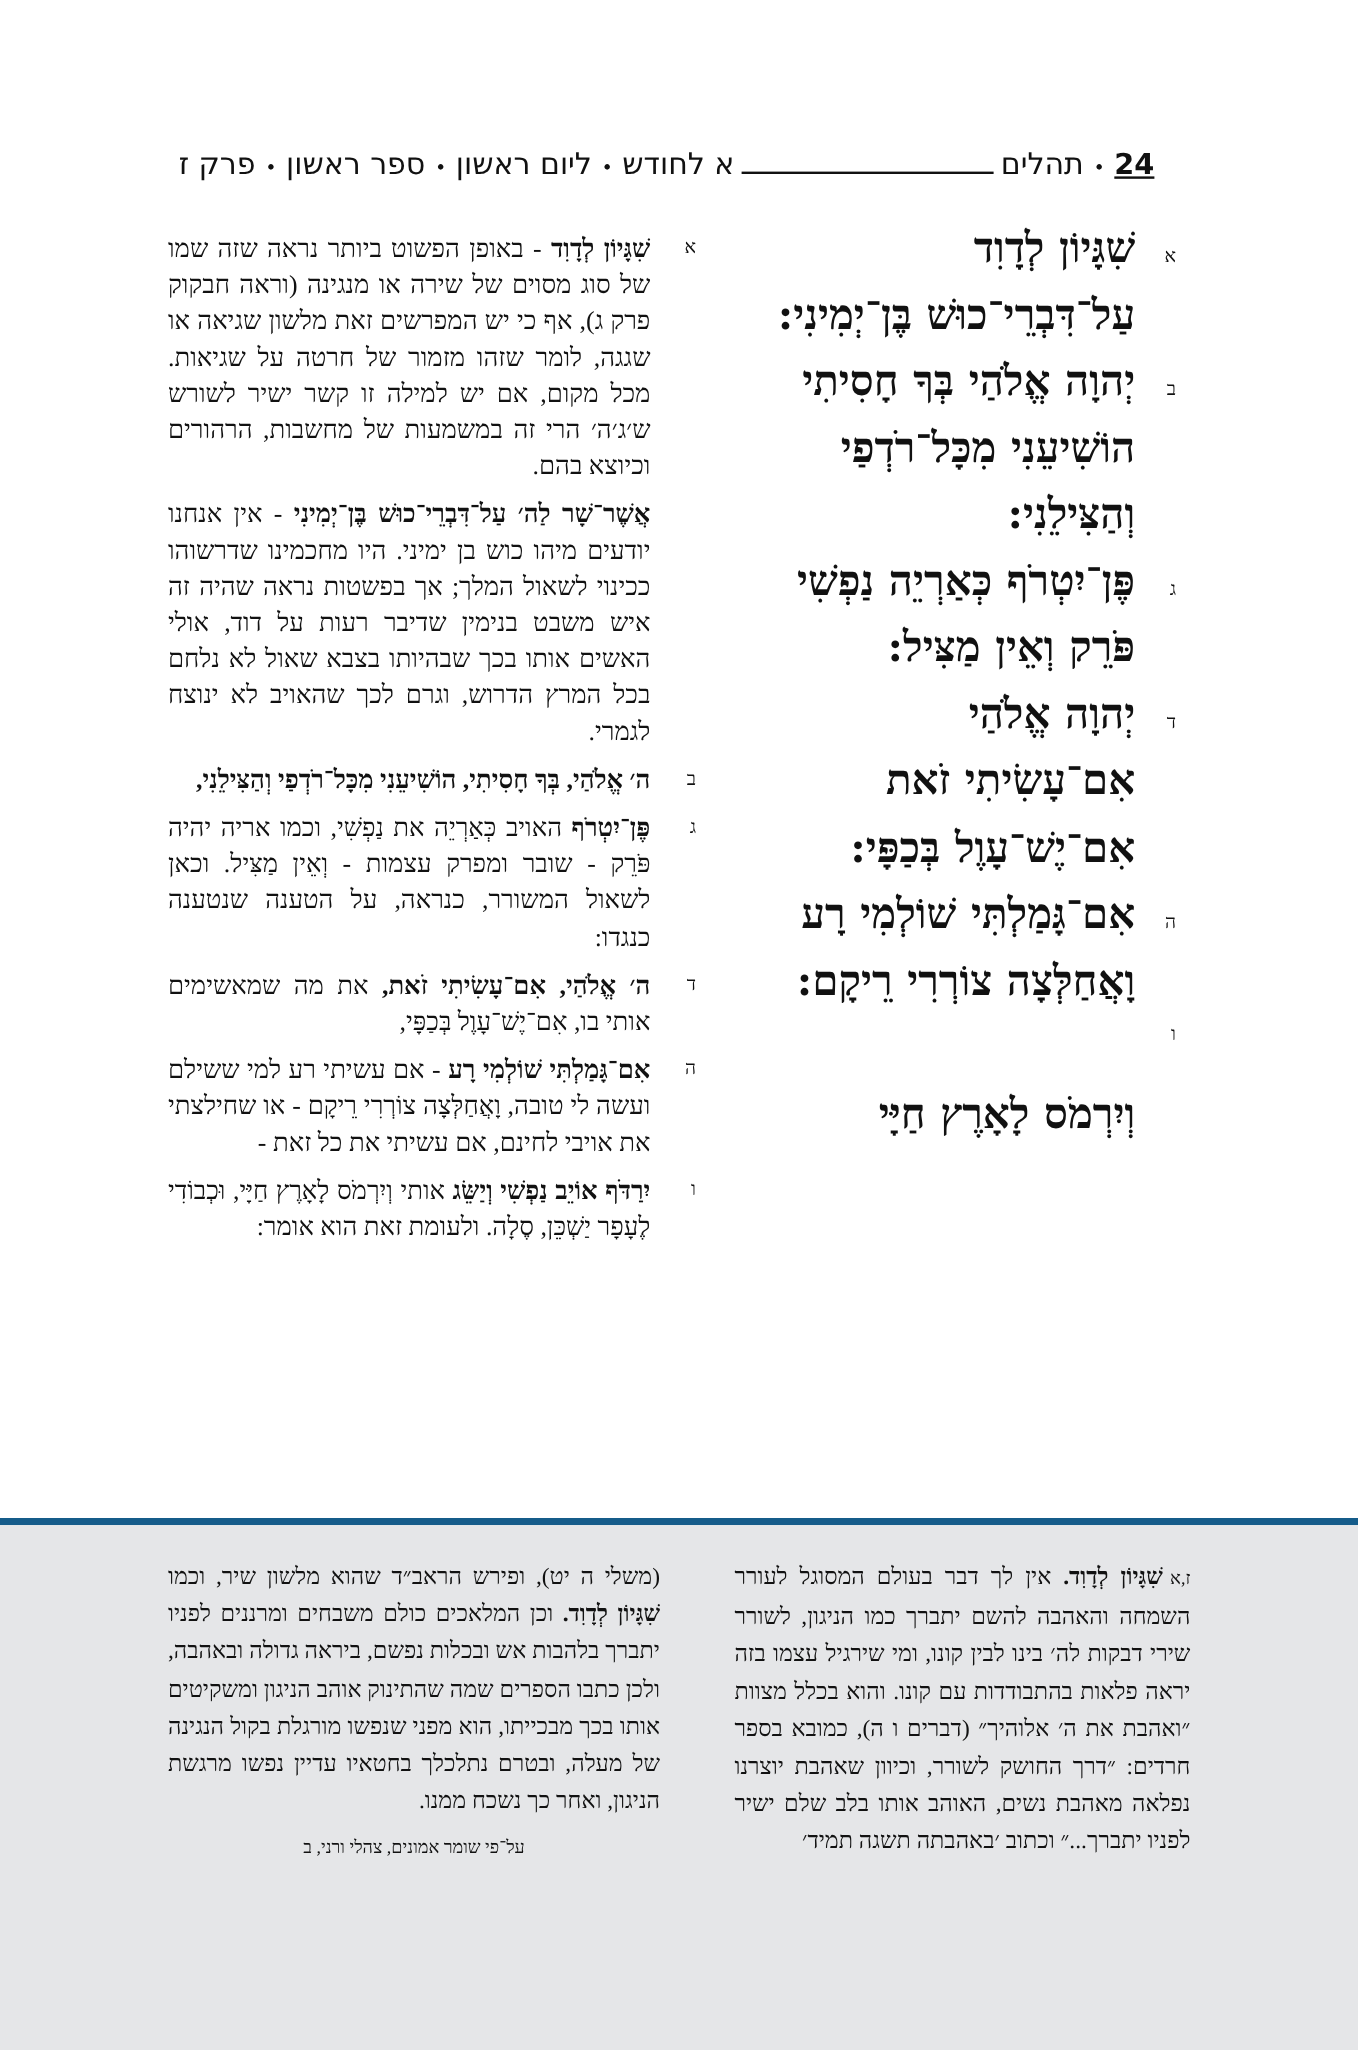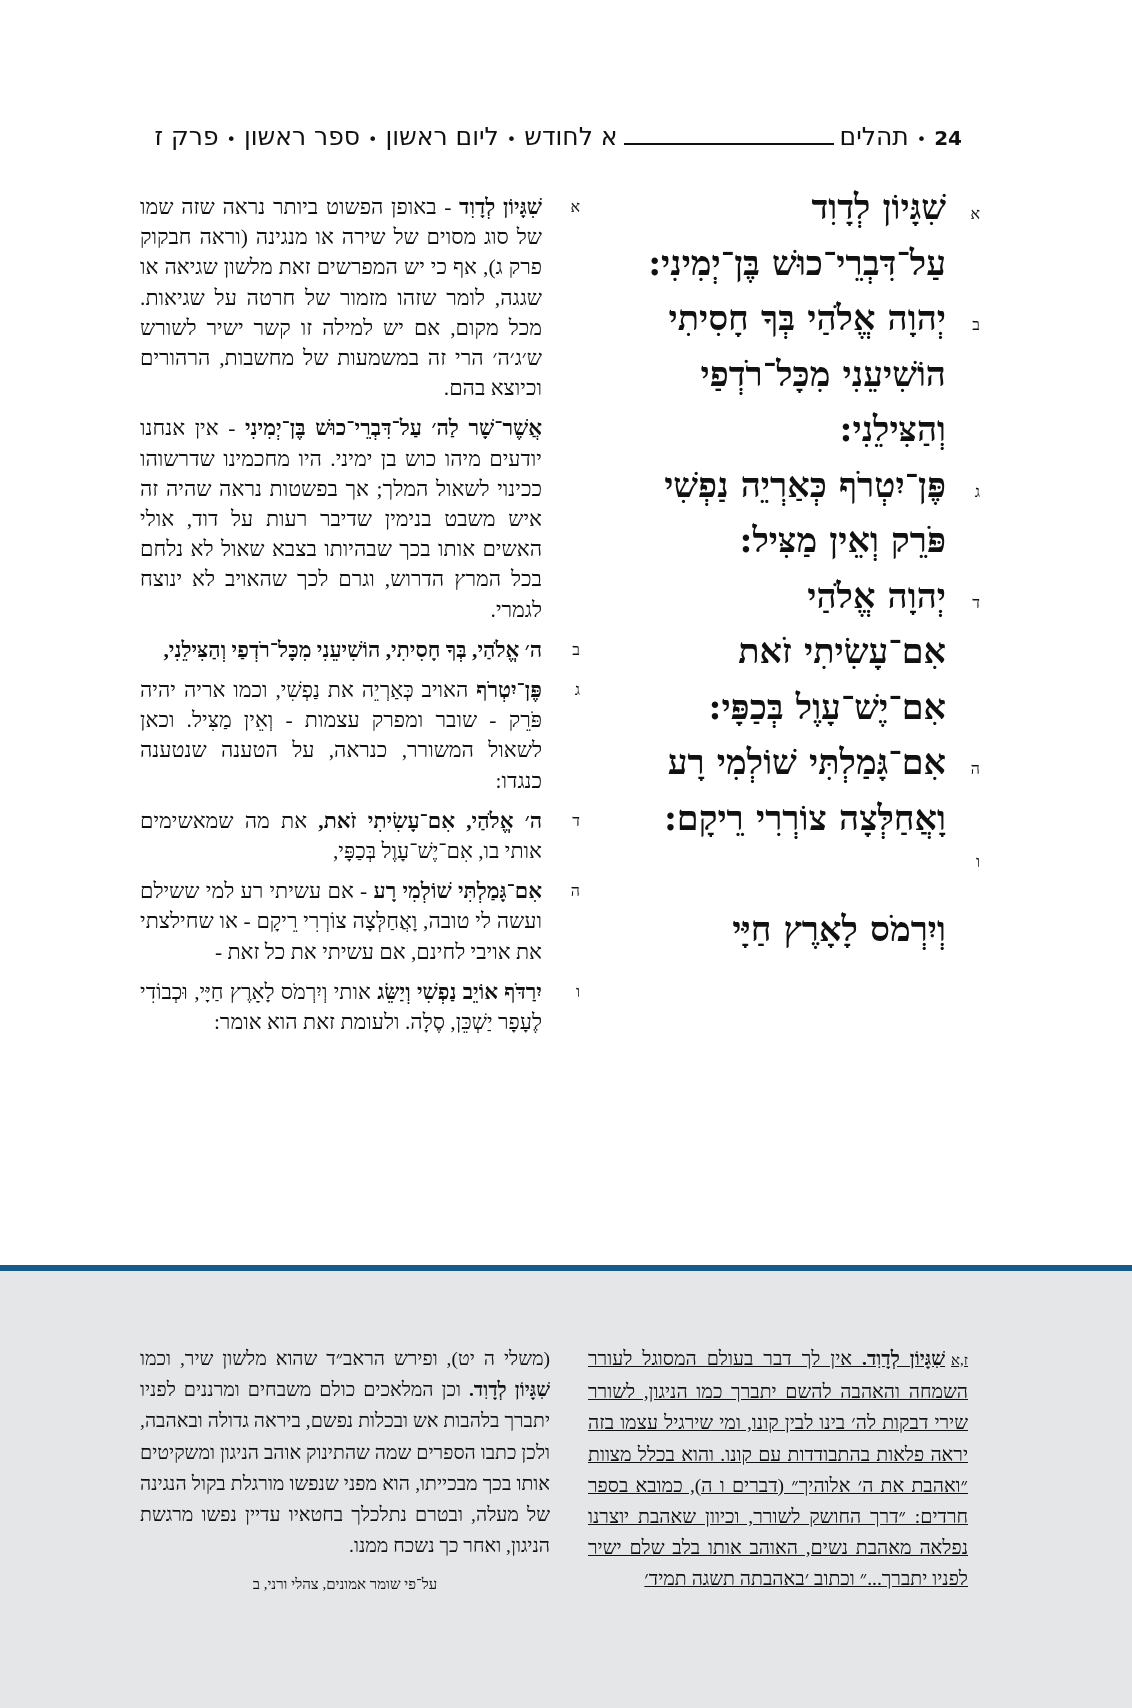--- a/index.html
+++ b/index.html
@@ -4,39 +4,39 @@
 <style>
   * { box-sizing: border-box; margin: 0; padding: 0; }
   html, body { width: 1132px; height: 1708px; background: #ffffff; overflow: hidden; }
   body { position: relative; font-family: "DejaVu Serif", "Liberation Serif", serif; color: #111; }
 
   .running-head {
     position: absolute; top: 122px; left: 140px; width: 822px; height: 36px;
     direction: rtl; display: flex; align-items: baseline; font-size: 25px;
     font-family: "DejaVu Sans", sans-serif;
   }
-  .running-head .pnum { font-weight: bold; font-size: 20px; }
+  .running-head .pnum { font-weight: bold; font-size: 24px; text-decoration: underline; }
   .running-head .dot { margin: 0 8px; font-size: 16px; }
   .running-head .rule { display: inline-block; width: 210px; border-bottom: 2px solid #111; height: 16px; margin: 0 6px; }
 
   .psalm { position: absolute; top: 186px; left: 600px; width: 380px; direction: rtl; }
   .vline { display: flex; align-items: baseline; height: 55.5px; font-family: "DejaVu Serif", serif; font-size: 35px; font-weight: bold; white-space: nowrap; }
   .vnum { width: 34px; font-size: 16px; font-weight: normal; text-align: right; flex: 0 0 34px; }
   .vtext { flex: 1; }
 
   .commentary { position: absolute; top: 192px; left: 140px; width: 440px; direction: rtl; font-family: "Liberation Serif", serif; font-size: 21.5px; line-height: 30.2px; }
   .cblock { display: flex; margin-bottom: 10px; }
   .cnum { flex: 0 0 38px; font-size: 16px; text-align: right; }
   .ctext { flex: 1; text-align: justify; }
   .ctext b { font-weight: bold; }
 
   .bottom-rule { position: absolute; top: 1265px; left: 0; width: 1132px; height: 6px; background: #155c8a; }
   .bottom-panel { position: absolute; top: 1271px; left: 0; width: 1132px; height: 437px; background: #e5e6e8; }
-  .panel-col { position: absolute; top: 28px; direction: rtl; font-family: "Liberation Serif", serif; font-size: 19.5px; line-height: 31.2px; text-align: justify; margin-top: 44px; }
-  .panel-right { left: 588px; width: 380px; text-decoration: underline; }
+  .panel-col { position: absolute; top: 28px; direction: rtl; font-family: "Liberation Serif", serif; font-size: 19.5px; line-height: 31.2px; text-align: justify; }
+  .panel-right { left: 612px; width: 380px; }
   .panel-left { left: 140px; width: 410px; }
   .pmark { font-size: 15px; margin-left: 6px; }
   .source { font-size: 15px; margin-top: 8px; text-align: center; }
 </style>
 </head>
 <body>
 
 <div class="running-head">
   <span class="pnum">24</span>
   <span class="dot">•</span>

